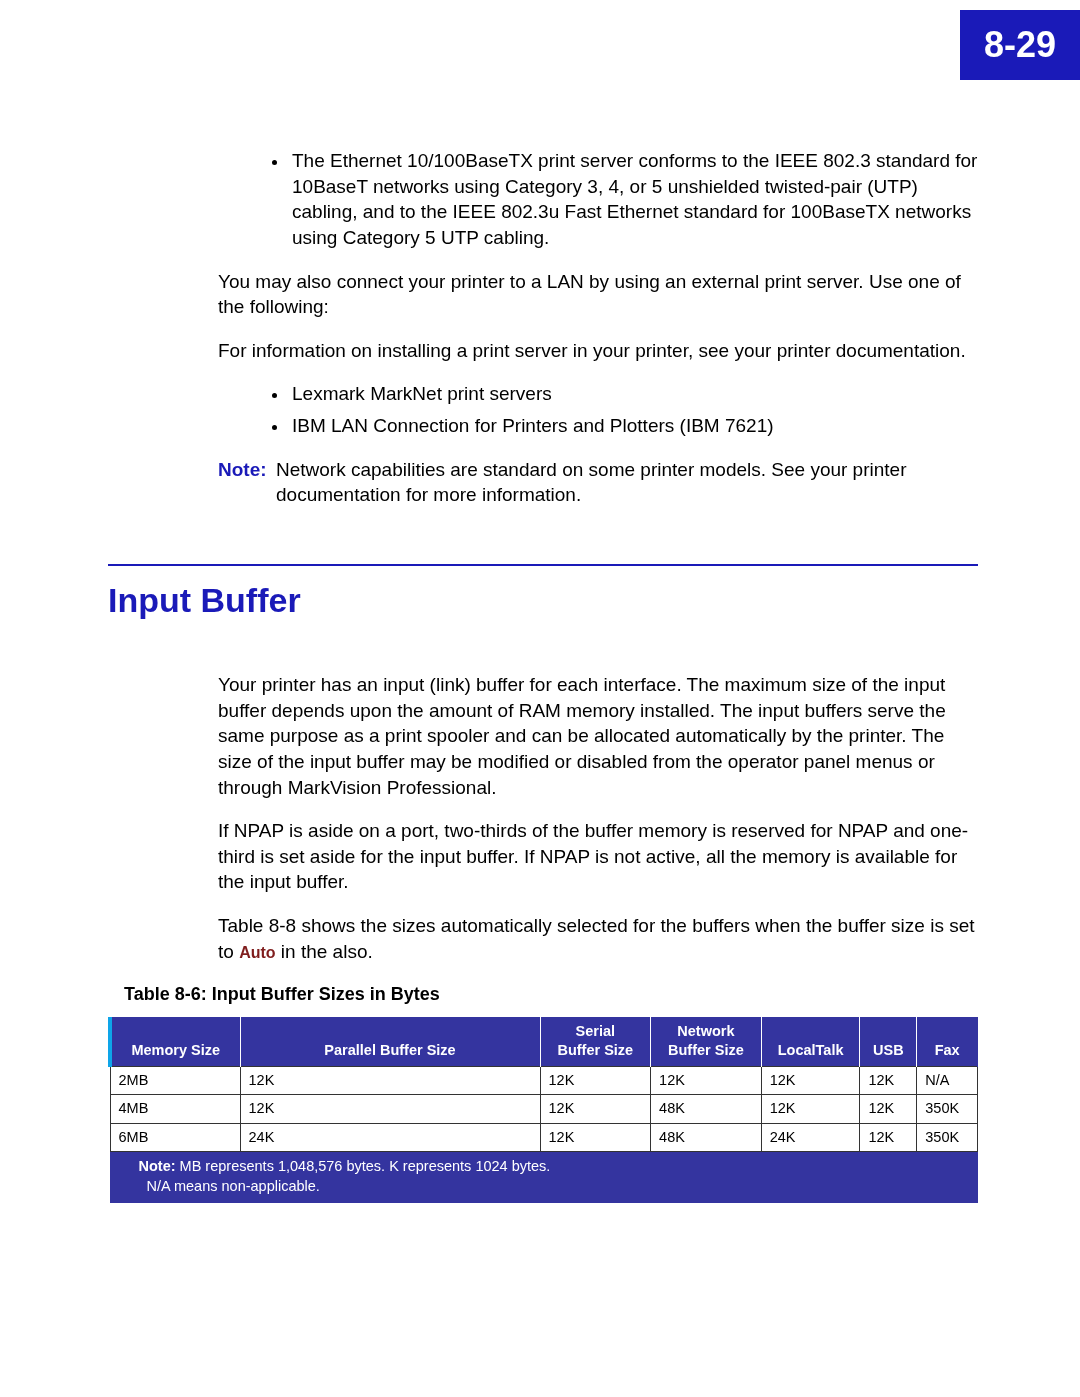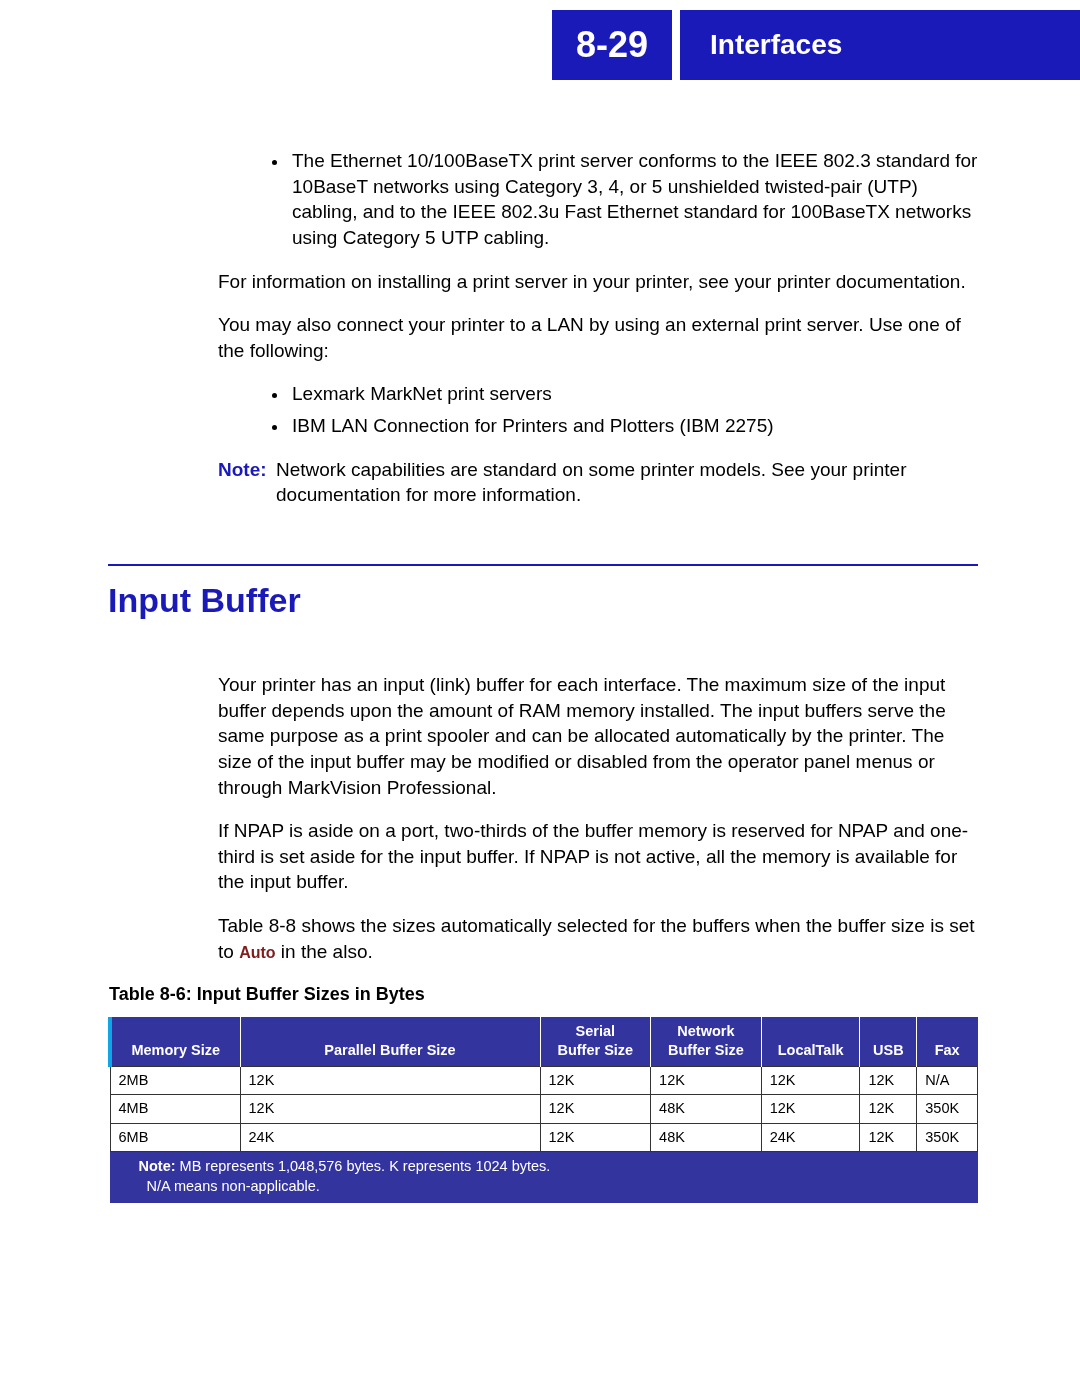--- a/index.html
+++ b/index.html
@@ -66,21 +66,21 @@
   .section-heading {
     color: #1a1ab8;
     font-weight: bold;
     font-size: 34px;
     margin-bottom: 48px;
   }
   .table-caption {
     font-weight: bold;
     font-size: 18px;
     margin-bottom: 10px;
-    margin-left: 1px;
+    margin-left: 16px;
   }
   table.buffer-table {
     border-collapse: collapse;
     width: 100%;
     font-size: 14.5px;
   }
   table.buffer-table th {
     background: #34349f;
     color: #fff;
     font-weight: bold;
@@ -105,38 +105,35 @@
   table.buffer-table tfoot td .foot-bold { font-weight: bold; }
   .auto-inline { color: #7f1d1d; font-weight: bold; font-size: 16px; }
 </style>
 </head>
 <body>
 
 <div class="header">
   <div class="page-num-box">
     <span>8-29</span>
   </div>
-  <div class="chapter-box">
-    <span>Interfaces</span>
-  </div>
 </div>
 
 <div class="content">
 
   <ul class="bullets">
     <li>The Ethernet 10/100BaseTX print server conforms to the IEEE 802.3 standard for 10BaseT networks using Category 3, 4, or 5 unshielded twisted-pair (UTP) cabling, and to the IEEE 802.3u Fast Ethernet standard for 100BaseTX networks using Category 5 UTP cabling.</li>
   </ul>
 
+  <p class="body-text">You may also connect your printer to a LAN by using an external print server. Use one of the following:</p>
+
   <p class="body-text">For information on installing a print server in your printer, see your printer documentation.</p>
-
-  <p class="body-text">You may also connect your printer to a LAN by using an external print server. Use one of the following:</p>
 
   <ul class="bullets">
     <li>Lexmark MarkNet print servers</li>
-    <li>IBM LAN Connection for Printers and Plotters (IBM 2275)</li>
+    <li>IBM LAN Connection for Printers and Plotters (IBM 7621)</li>
   </ul>
 
   <div class="note-row">
     <span class="note-label">Note:</span>
     <span class="note-text">Network capabilities are standard on some printer models. See your printer documentation for more information.</span>
   </div>
 
   <hr class="section-rule">
 
   <h2 class="section-heading">Input Buffer</h2>

